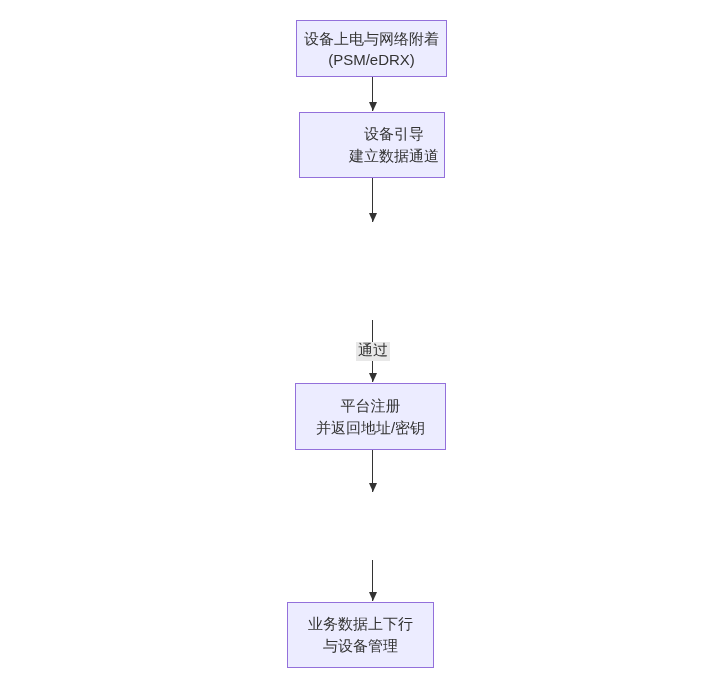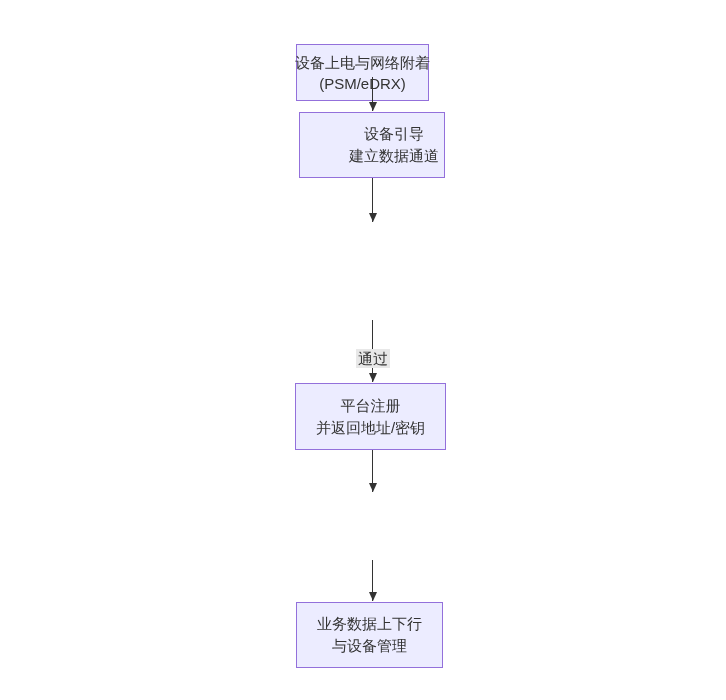--- a/index.html
+++ b/index.html
@@ -66,34 +66,34 @@
     background: #E8E8E8;
     color: #333333;
     font-size: 15px;
     line-height: 19px;
     padding: 0 2px;
     white-space: nowrap;
     z-index: 2;
   }
 
   
-  #node-power    { left: 296px; top: 20px;  width: 133px; height: 57px; line-height: 21px; margin-top: 24px; }
+  #node-power    { left: 296px; top: 20px;  width: 151px; height: 57px; line-height: 21px; }
   #node-boot     { left: 299px; top: 112px; width: 146px; height: 66px; padding-left: 44px; }
   #diamond-auth  { left: 322px; top: 223px; width: 101px; height: 97px; }
   #node-register { left: 295px; top: 383px; width: 151px; height: 67px; }
   #node-channel  { left: 297px; top: 493px; width: 151px; height: 67px; }
-  #node-business { left: 296px; top: 602px; width: 147px; height: 66px; }
+  #node-business { left: 287px; top: 602px; width: 147px; height: 66px; }
 
   #arrow-1 { left: 372px; top: 77px;  height: 34px; }
   #arrow-2 { left: 372px; top: 178px; height: 44px; }
   #arrow-3 { left: 372px; top: 320px; height: 62px; }
   #arrow-4 { left: 372px; top: 450px; height: 42px; }
   #arrow-5 { left: 372px; top: 560px; height: 41px; }
 
-  #edge-label-pass { left: 373px; top: 349px; }
+  #edge-label-pass { left: 373px; top: 342px; font-family: Liberation Mono, monospace; }
 </style>
 </head>
 <body>
 
 <div class="canvas">
 
   <div class="node" id="node-power">
     <span class="line">设备上电与网络附着</span>
     <span class="line">(PSM/eDRX)</span>
   </div>

